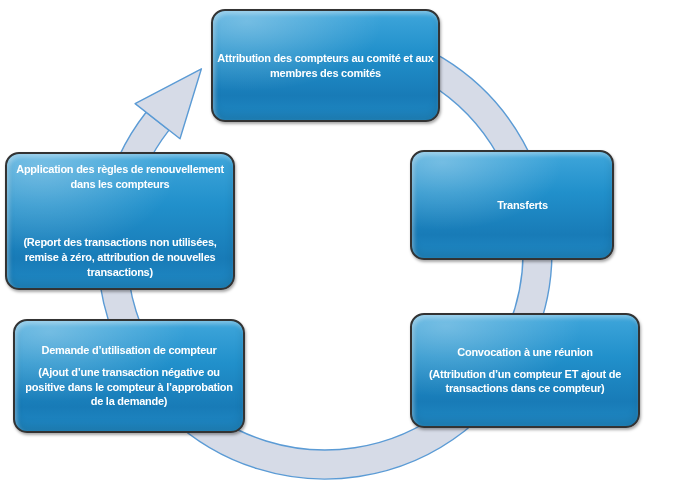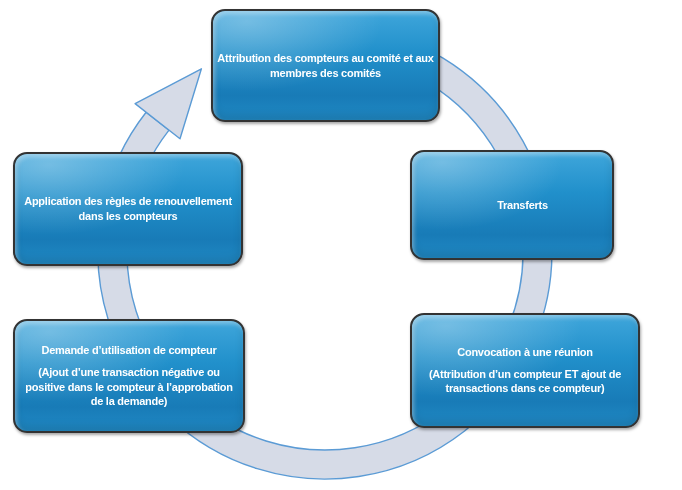--- a/index.html
+++ b/index.html
@@ -47,21 +47,21 @@
     box-shadow:
       1px 2px 3px rgba(0,0,0,0.35),
       inset 2px 3px 4px rgba(255,255,255,0.35),
       inset 0 -5px 9px rgba(0,0,0,0.12);
   }
   .node p { margin: 0; }
   .node-top          { left: 211px; top:   9px; width: 229px; height: 113px; }
   .node-right        { left: 410px; top: 150px; width: 204px; height: 110px; padding-left: 25px; }
   .node-bottom-right { left: 410px; top: 313px; width: 230px; height: 115px; }
   .node-bottom-left  { left:  13px; top: 319px; width: 232px; height: 114px; }
-  .node-left         { left:  13px; top: 152px; width: 230px; height: 114px; }
+  .node-left         { left:  5px; top: 152px; width: 230px; height: 138px; justify-content: space-between; }
 </style>
 </head>
 <body>
 
 <div class="canvas">
 
   <svg class="ring-svg" viewBox="0 0 682 490" aria-hidden="true">
     <path class="ring-body" d="M 232.7 44.6 A 227 227 0 1 1 146.1 112.2 L 169.0 130.1 A 198 198 0 1 0 244.5 71.1 Z"></path>
     <polygon class="ring-head" points="135.1,103.6 201.4,68.8 180.0,138.7"></polygon>
   </svg>
@@ -79,15 +79,16 @@
     <p class="node-detail">(Attribution d’un compteur ET ajout de transactions dans ce compteur)</p>
   </div>
 
   <div class="node node-bottom-left">
     <p class="node-title">Demande d’utilisation de compteur</p>
     <p class="node-detail">(Ajout d’une transaction négative ou positive dans le compteur à l’approbation de la demande)</p>
   </div>
 
   <div class="node node-left">
     <p class="node-title">Application des règles de renouvellement dans les compteurs</p>
+    <p class="node-detail">(Report des transactions non utilisées, remise à zéro, attribution de nouvelles transactions)</p>
   </div>
 
 </div>
 
 </body></html>

